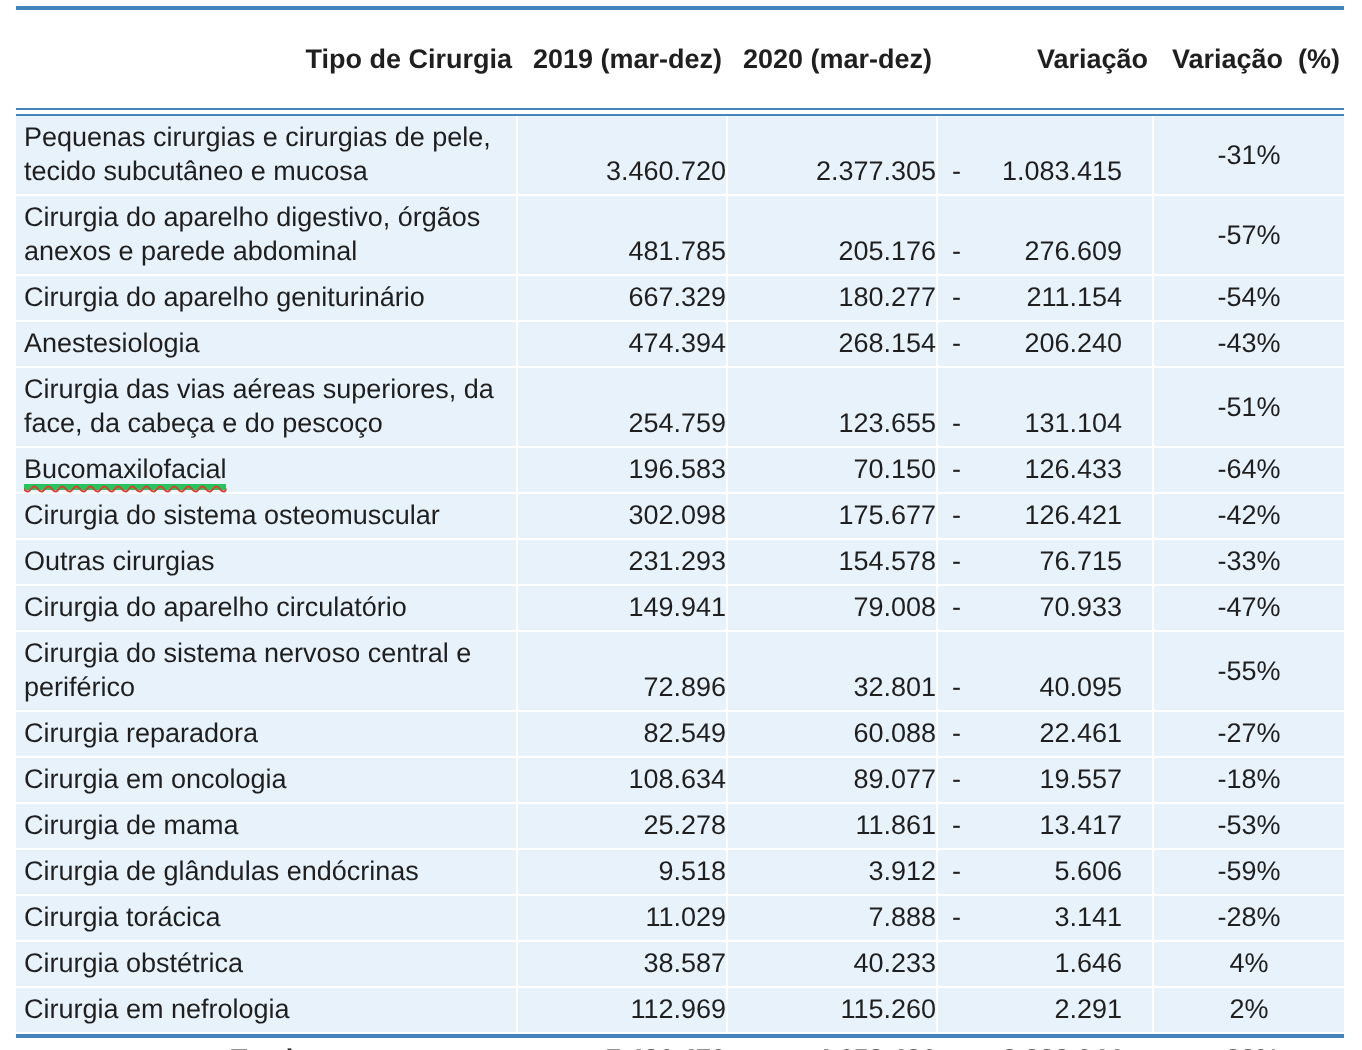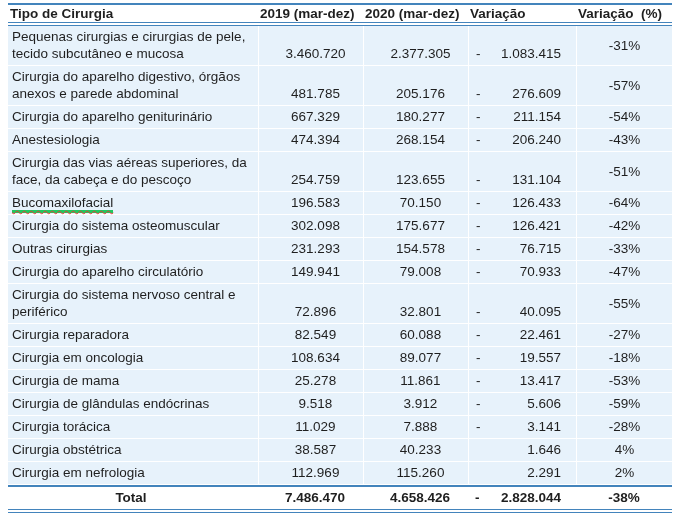--- a/index.html
+++ b/index.html
@@ -20,33 +20,33 @@
     width:664px;table-layout:fixed;
     border-top:2px solid var(--line);
   }
   col.c1{width:250px;}
   col.c2{width:105px;}
   col.c3{width:105px;}
   col.c4{width:108px;}
   col.c5{width:96px;}
   th{
     font-weight:bold;font-size:13.5px;line-height:17px;
-    text-align:left;vertical-align:middle;
-    padding:0 2px;background:#fff;white-space:pre;
+    text-align:right;vertical-align:middle;
+    padding:16px 2px;background:#fff;white-space:pre;
     border-bottom:4px double var(--line);
   }
   tbody td{
     background:var(--shade);
     font-size:13.5px;line-height:17px;
     padding:2px 0 3px 0;
     border-bottom:1px solid #fff;
   }
   tbody td + td{border-left:1px solid #fff;}
   td.name{vertical-align:middle;padding-left:4px;padding-right:8px;}
-  td.num{vertical-align:bottom;text-align:center;padding-left:9px;}
+  td.num{vertical-align:bottom;text-align:right;padding-left:9px;}
   td.var{vertical-align:bottom;}
   .var-inner{display:flex;justify-content:space-between;align-items:flex-end;padding:0 15px 0 7px;}
   td.pct{vertical-align:middle;text-align:center;margin-top:30px;}
   tfoot td{
     background:#fff;font-weight:bold;font-size:13.5px;line-height:17px;
     padding:2px 0 3px 0;
     border-top:2px solid var(--line);
     border-bottom:4px double var(--line);
   }
   tfoot td.name{text-align:center;vertical-align:middle;}

